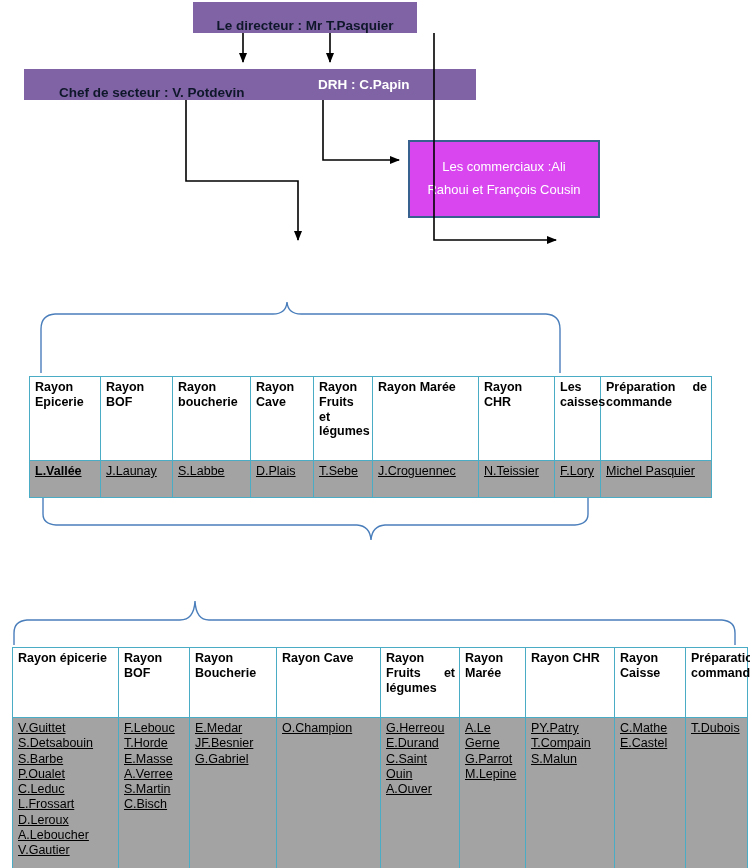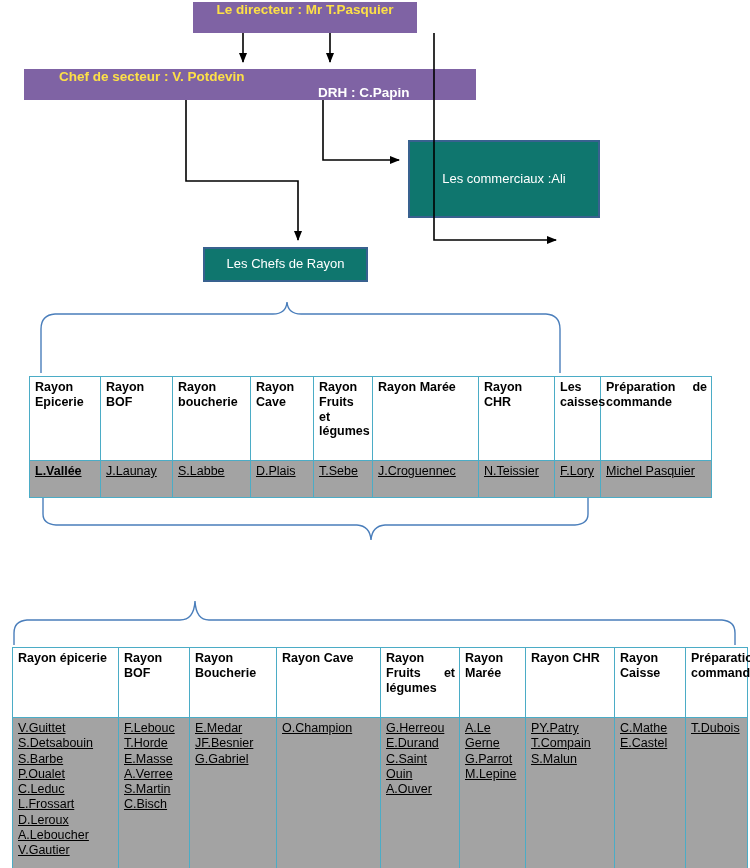--- a/index.html
+++ b/index.html
@@ -29,60 +29,60 @@
     width: 750px;
     height: 868px;
     pointer-events: none;
     z-index: 5;
   }
 
   
   .purple-box {
     position: absolute;
     background: #7f63a4;
-    color: #fde047;
+    color: #0f172a;
     font-weight: bold;
     font-size: 13.5px;
     z-index: 2;
     box-sizing: border-box;
     display: flex;
-    align-items: flex-start;
+    align-items: flex-end;
   }
   .purple-box .label {
     display: block;
   }
 
   #box-director {
     left: 193px; top: 2px;
     width: 224px; height: 31px;
     justify-content: center;
   }
   #box-chef-secteur {
     left: 24px; top: 69px;
     width: 452px; height: 31px;
   }
   #box-chef-secteur .label {
     padding-left: 35px;
   }
   #box-drh-label {
     position: absolute;
-    left: 318px; top: 77px;
+    left: 318px; top: 69px;
     width: 160px; height: 31px;
     display: flex;
     align-items: center;
     color: #ffffff;
     font-weight: bold;
     font-size: 13.5px;
     z-index: 3;
   }
 
   
   .blue-box {
     position: absolute;
-    background: #0f766e;
+    background: #d946ef;
     border: 2px solid #38618f;
     color: #ffffff;
     font-size: 13px;
     z-index: 4;
     box-sizing: border-box;
     display: flex;
     flex-direction: column;
     align-items: center;
     justify-content: center;
     text-align: center;
@@ -190,26 +190,24 @@
   <div class="purple-box" id="box-chef-secteur">
     <span class="label">Chef de secteur : V. Potdevin</span>
   </div>
 
   <div id="box-drh-label">
     <span class="label">DRH : C.Papin</span>
   </div>
 
   <div class="blue-box" id="box-commerciaux">
     <span>Les commerciaux :Ali</span>
+    <span>Rahoui et François Cousin</span>
   </div>
 
 
-  <div class="blue-box" id="box-chefs-rayon">
-    <span>Les Chefs de Rayon</span>
-  </div>
 
 
   <table class="org-table" id="table-chefs">
     <colgroup>
       <col style="width:71px">
         <col style="width:72px">
         <col style="width:78px">
       <col style="width:63px">
         <col style="width:59px">
         <col style="width:106px">

